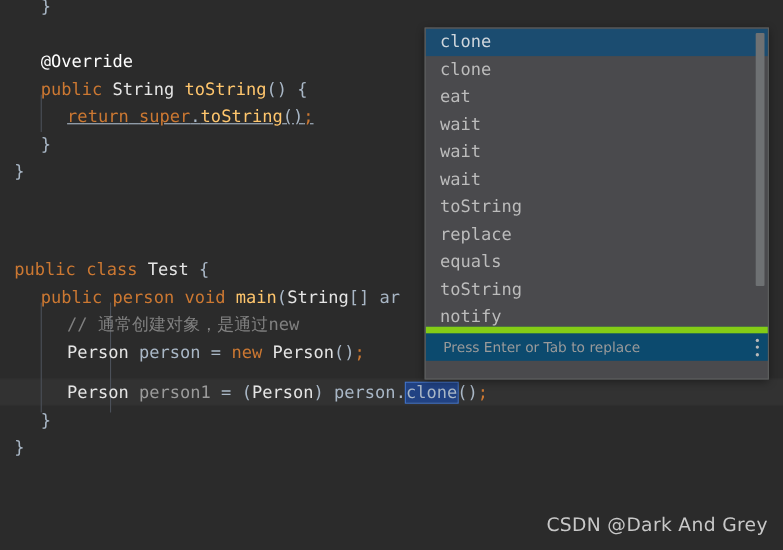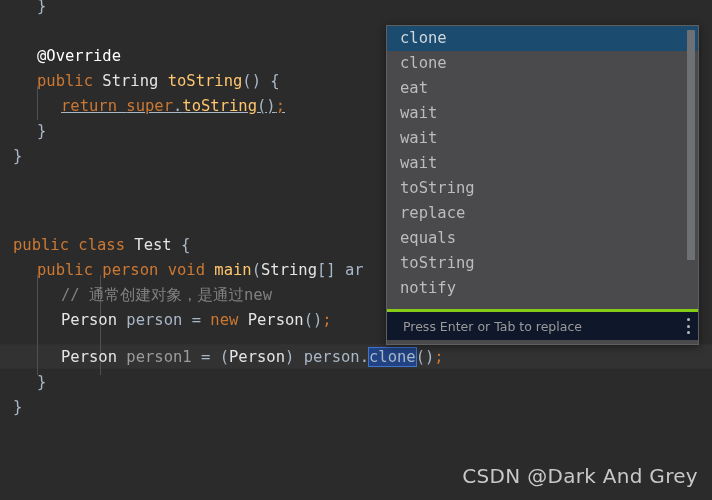--- a/index.html
+++ b/index.html
@@ -129,25 +129,25 @@
     top: 3px;
     width: 8px;
     height: 230px;
     background: #6e7173;
     border-radius: 1px;
   }
 
   .popup-footer {
     position: absolute;
     left: 0;
-    bottom: 4px;
+    bottom: 16px;
     width: 313px;
     height: 31px;
-    background: #0f172a;
-    border-top: 3px solid #84cc16;
+    background: #0c4a6e;
+    border-top: 6px solid #84cc16;
     display: flex;
     align-items: center;
   }
 
   .popup-hint {
     margin-left: 16px;
     font-family: "DejaVu Sans", "Liberation Sans", sans-serif;
     font-size: 12.5px;
     color: #9a9a9a;
     white-space: nowrap;
@@ -173,21 +173,21 @@
     border-radius: 50%;
     background: #b9b9b9;
   }
 
   
   .watermark {
     position: absolute;
     right: 14px;
     bottom: 12px;
     font-family: "DejaVu Sans", "Liberation Sans", sans-serif;
-    font-size: 20px;
+    font-size: 17px;
     color: #c8c8c8;
     letter-spacing: 0.3px;
     user-select: none;
     text-align: center;
   }
 </style>
 </head>
 <body>
 
 <div id="app">

